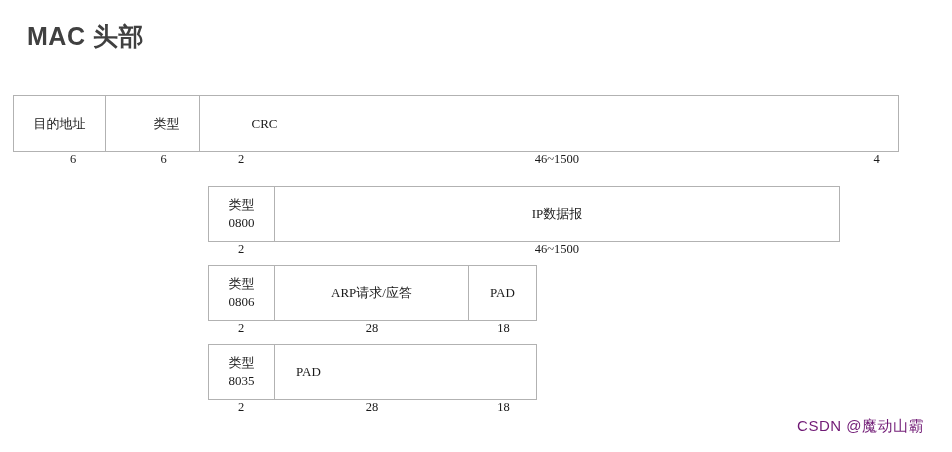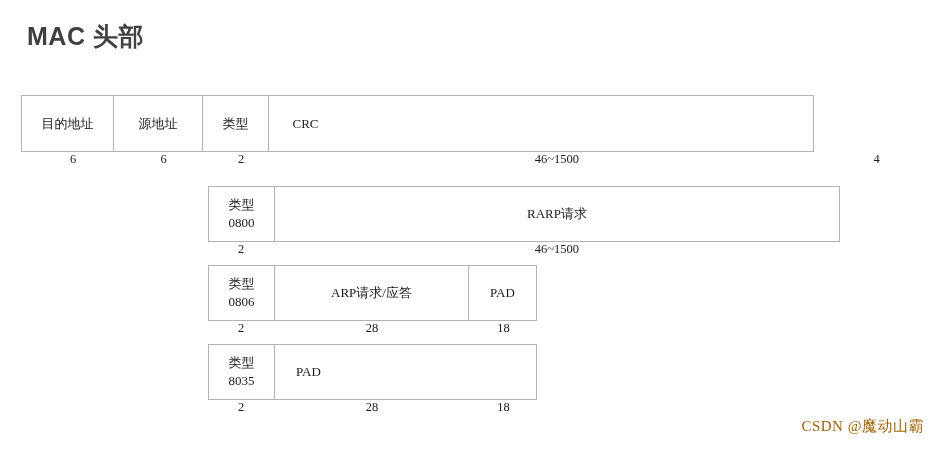--- a/index.html
+++ b/index.html
@@ -67,52 +67,51 @@
     color: #1a1a1a;
     text-align: center;
     white-space: nowrap;
   }
 
   
   .watermark {
     position: absolute;
     right: 28px;
     bottom: 16px;
-    font-family: Liberation Serif, serif;
+    font-family: Liberation Sans, sans-serif;
     font-size: 15px;
-    color: #a16207;
+    color: #701a75;
     letter-spacing: 0.5px;
     white-space: nowrap;
     user-select: none;
   }
 </style>
 </head>
 <body>
 
 <div id="page-root">
 
   <div class="page-title">MAC 头部</div>
 
-  <div class="packet-row" style="left:21px; top:95px; width:793px; height:57px;">
+  <div class="packet-row" style="left:13px; top:95px; width:886px; height:57px;gap:28px;">
     <div class="packet-cell" style="width:92px;">目的地址</div>
-    <div class="packet-cell" style="width:89px;">源地址</div>
     <div class="packet-cell" style="width:66px;">类型</div>
     <div class="packet-cell" style="width:73px;text-align:right;">CRC</div>
   </div>
 
   <div class="size-label" style="left:27px; top:152px; width:92px;">6</div>
   <div class="size-label" style="left:119px; top:152px; width:89px;">6</div>
   <div class="size-label" style="left:208px; top:152px; width:66px;">2</div>
   <div class="size-label" style="left:274px; top:152px; width:566px;">46~1500</div>
   <div class="size-label" style="left:840px; top:152px; width:73px;">4</div>
 
   <div class="packet-row" style="left:208px; top:186px; width:632px; height:56px;">
     <div class="packet-cell" style="width:66px;">类型
 0800</div>
-    <div class="packet-cell" style="flex:1 1 auto;">RARP请求</div>
+    <div class="packet-cell" style="flex:1 1 auto;">IP数据报</div>
   </div>
 
   <div class="size-label" style="left:208px; top:242px; width:66px;">2</div>
   <div class="size-label" style="left:274px; top:242px; width:566px;">46~1500</div>
 
   <div class="packet-row" style="left:208px; top:265px; width:329px; height:56px;">
     <div class="packet-cell" style="width:66px;">类型
 0806</div>
     <div class="packet-cell" style="flex:1 1 auto;">ARP请求/应答</div>
     <div class="packet-cell" style="width:67px;">PAD</div>

